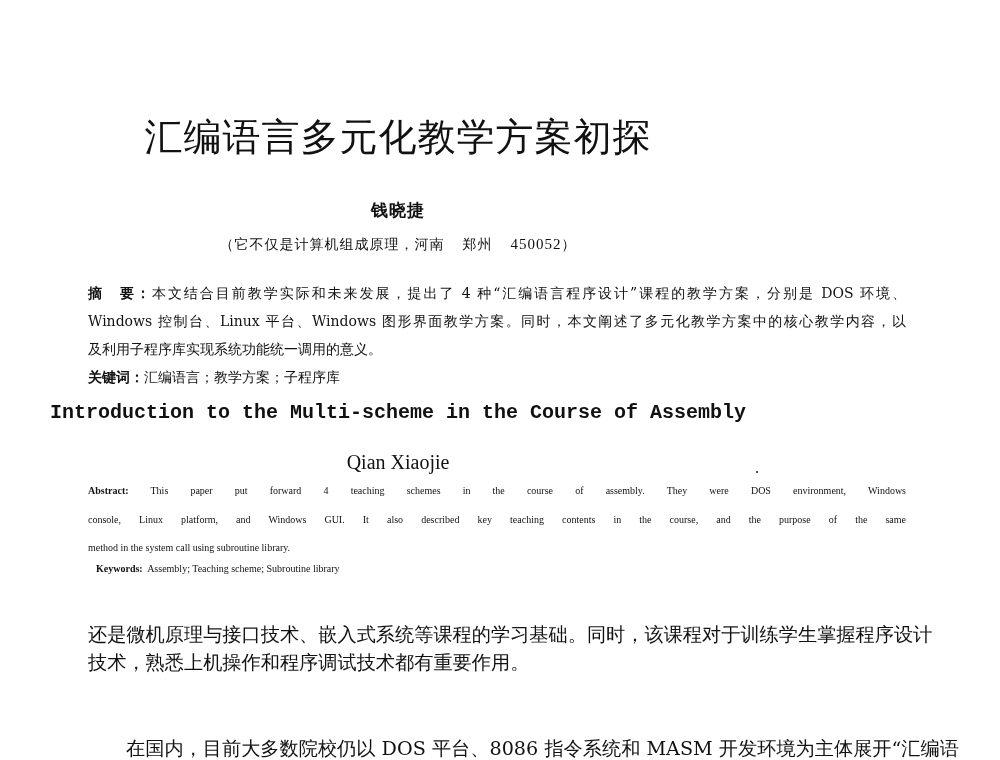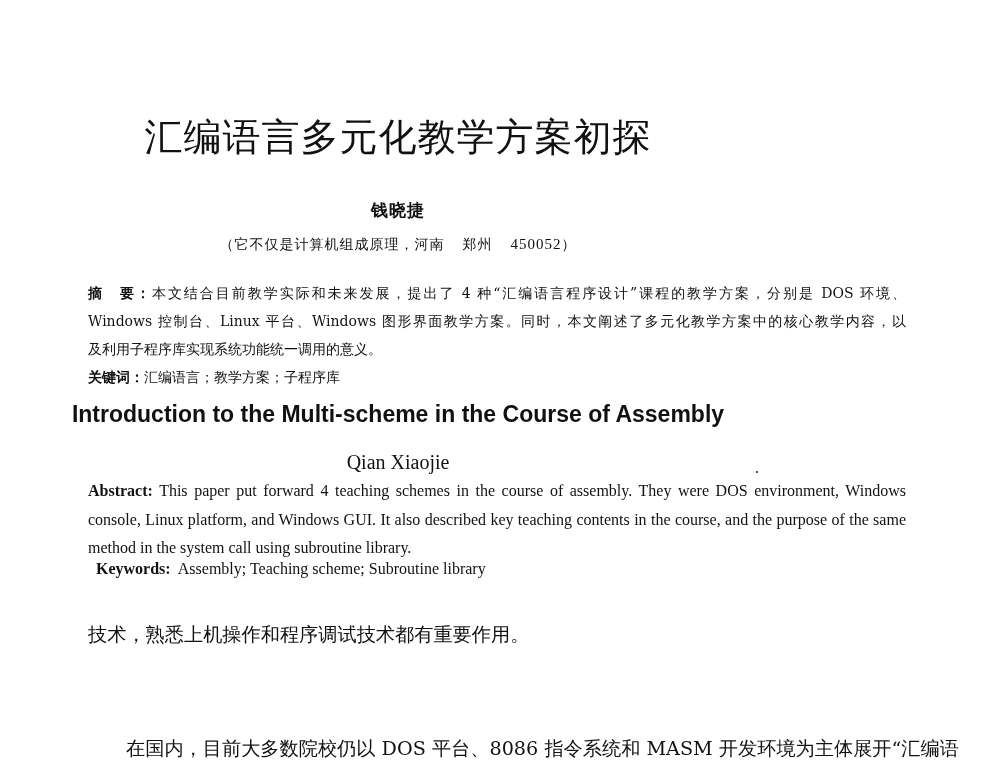--- a/index.html
+++ b/index.html
@@ -30,29 +30,29 @@
   .cn-para {
     left: 88px; width: 818px; font-size: 14px; line-height: 28px;
     font-family: "DejaVu Serif", serif; white-space: normal;
     text-align: justify; text-align-last: left;
   }
   .label-b { font-weight: bold; font-family: "DejaVu Sans", sans-serif; }
   #cn-abstract { top: 279px; }
   #cn-keywords { top: 363px; }
 
   #en-title {
-    top: 401px; font-size: 23px; font-weight: bold;
-    font-family: Liberation Sans, sans-serif;
+    top: 401px; font-size: 20px; font-weight: bold;
+    font-family: Liberation Mono, monospace;
   }
   #en-author {
     top: 451px; font-size: 20px;
     font-family: Liberation Serif, serif;
   }
   .en-para {
-    left: 88px; width: 818px; font-size: 16px; line-height: 28.6px;
+    left: 88px; width: 818px; font-size: 10px; line-height: 28.6px;
     font-family: "Liberation Serif", serif; white-space: normal;
     text-align: justify;
   }
   .en-para .line { display: block; text-align-last: justify; }
   .en-para .line.last { text-align-last: left; }
   .en-label { font-weight: bold; }
   #en-abstract { top: 477px; }
   #en-keywords { top: 555px; margin-left: 8px; }
 
   .body-para {
@@ -97,18 +97,19 @@
   <span class="line"><span class="en-label">Abstract:</span> <span>This paper put forward 4 teaching schemes in the course of assembly. They were DOS environment,  Windows</span></span>
   <span class="line">console, Linux platform, and Windows GUI. It also described key teaching contents in the course, and the purpose of the same</span>
   <span class="line last">method in the system call using subroutine library.</span>
 </div>
 
 <div id="en-keywords" class="abs en-para">
   <span class="line last"><span class="en-label">Keywords:</span>&nbsp; <span>Assembly;  Teaching scheme;  Subroutine library</span></span>
 </div>
 
 <div id="body-p1" class="abs body-para">
+  <span class="line">还是微机原理与接口技术、嵌入式系统等课程的学习基础。同时，该课程对于训练学生掌握程序设计</span>
   <span class="line last">技术，熟悉上机操作和程序调试技术都有重要作用。</span>
 </div>
 
 <div id="body-p2" class="abs body-para">
   <span class="line indent">在国内，目前大多数院校仍以 DOS 平台、8086 指令系统和 MASM 开发环境为主体展开“汇编语</span>
 </div>
 
 </body></html>

